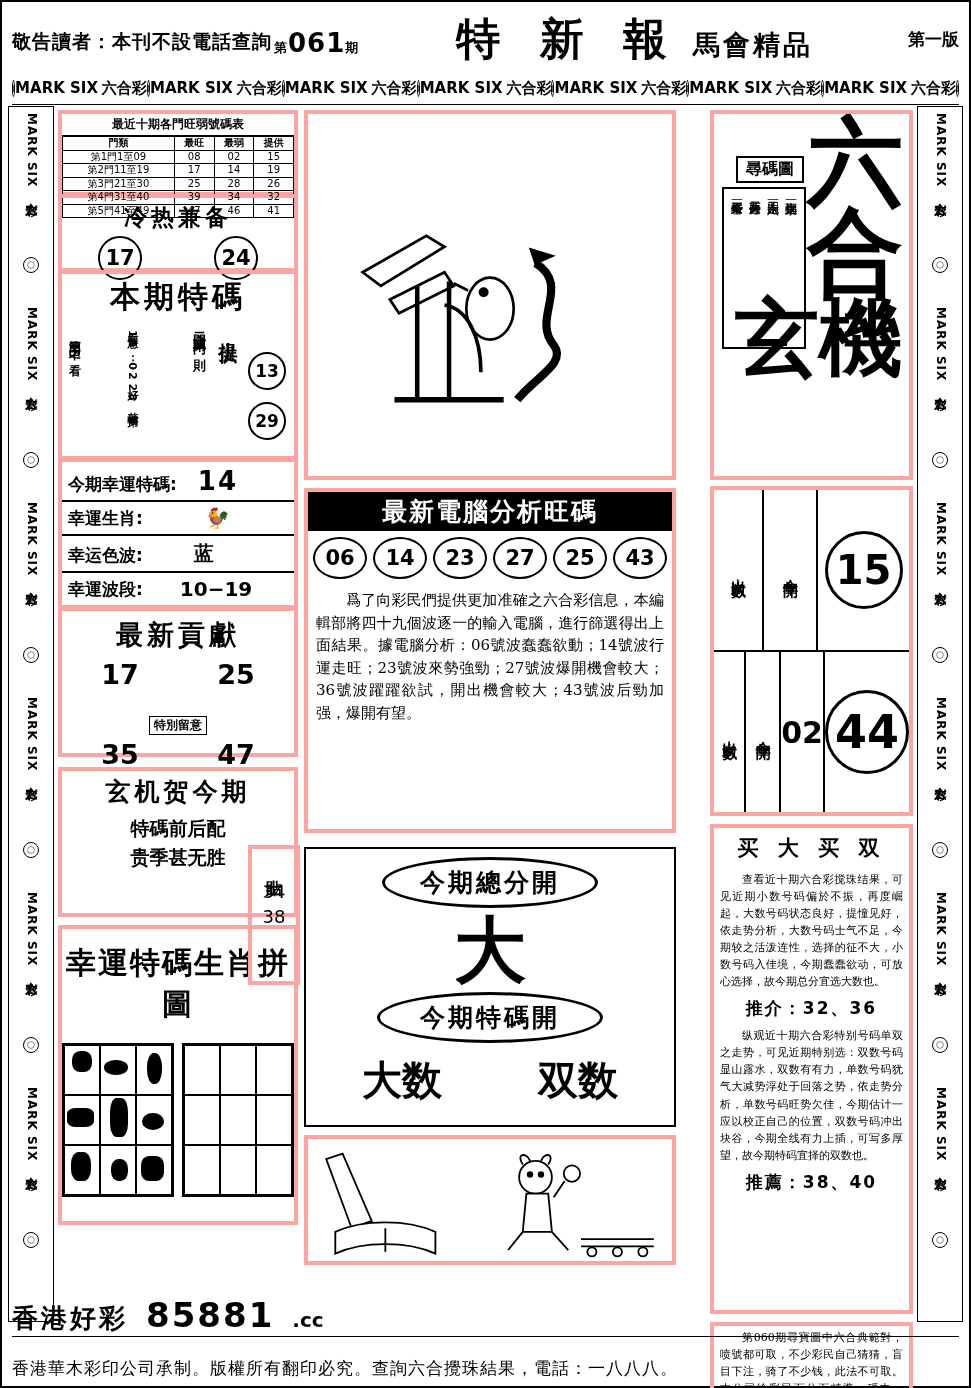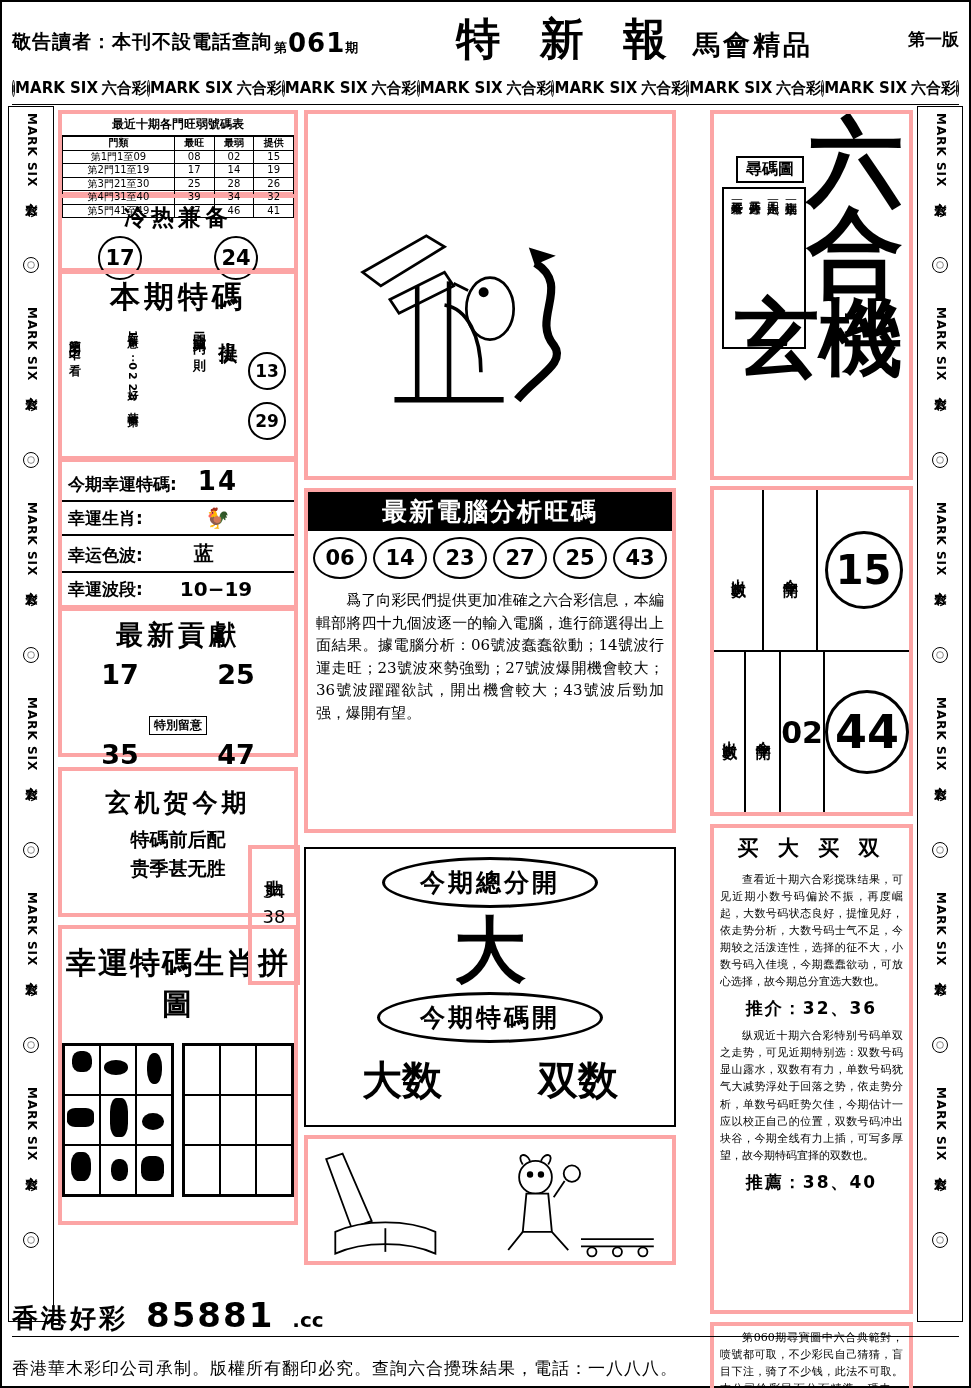--- a/index.html
+++ b/index.html
@@ -226,21 +226,21 @@
         <div style="text-align:center;margin-top:24px;">
           <span class="stamp">特別留意</span>
         </div>
         <div style="display:flex;justify-content:space-around;font-size:27px;font-weight:bold;margin-top:4px;">
           <span>35</span>
           <span>47</span>
         </div>
       </div>
 
       <div class="box" style="height:150px;margin-top:10px;position:relative;">
-        <div class="sec-title" style="font-size:25px;padding-top:15px;">玄机贺今期</div>
+        <div class="sec-title" style="font-size:25px;padding-top:4px;">玄机贺今期</div>
         <div style="text-align:center;font-size:19px;font-weight:bold;line-height:1.5;margin-top:6px;font-family:'DejaVu Serif',serif;">
           <div>特碼前后配</div>
           <div>贵季甚无胜</div>
         </div>
       </div>
 
       <div class="box" style="height:300px;margin-top:8px;">
         <div class="sec-title" style="font-size:30px;padding-top:14px;letter-spacing:2px;">幸運特碼生肖拼圖</div>
         <div style="display:flex;gap:8px;justify-content:center;margin-top:18px;">
           <div class="puzzle">

